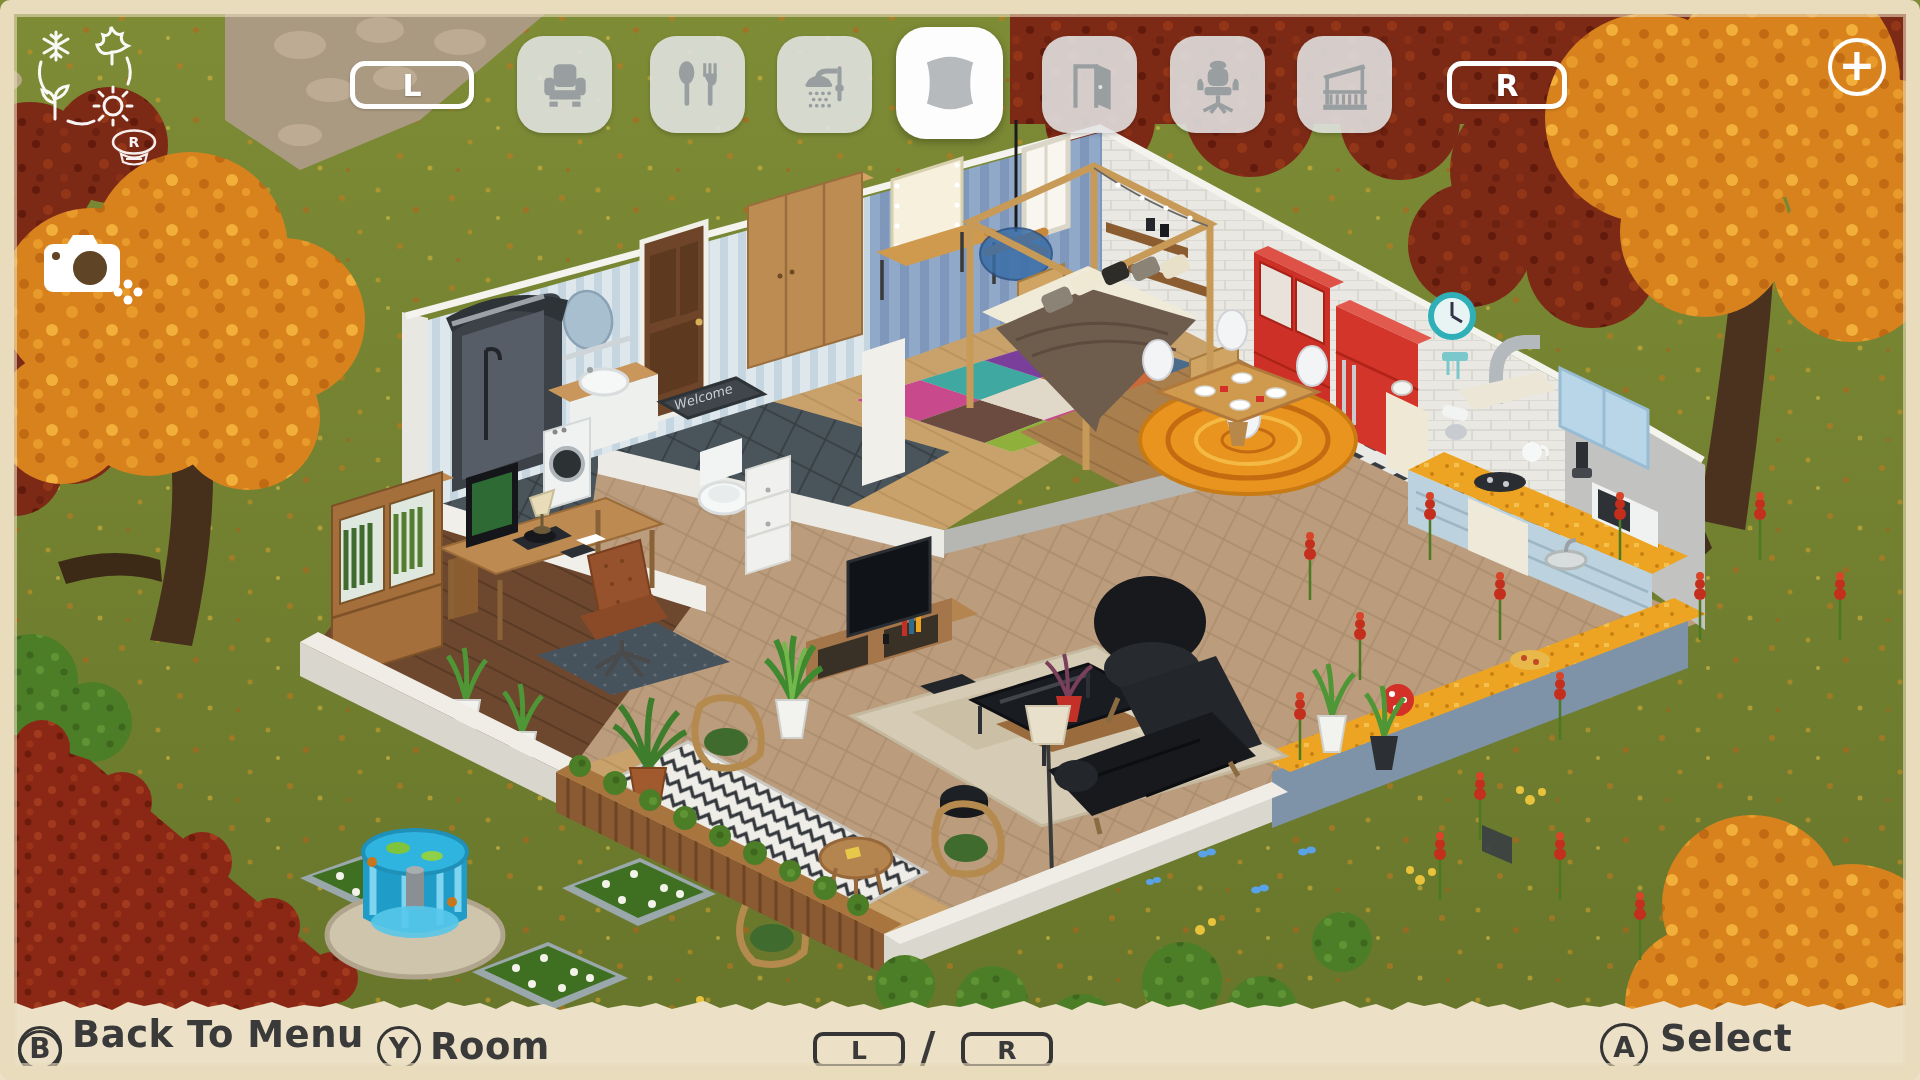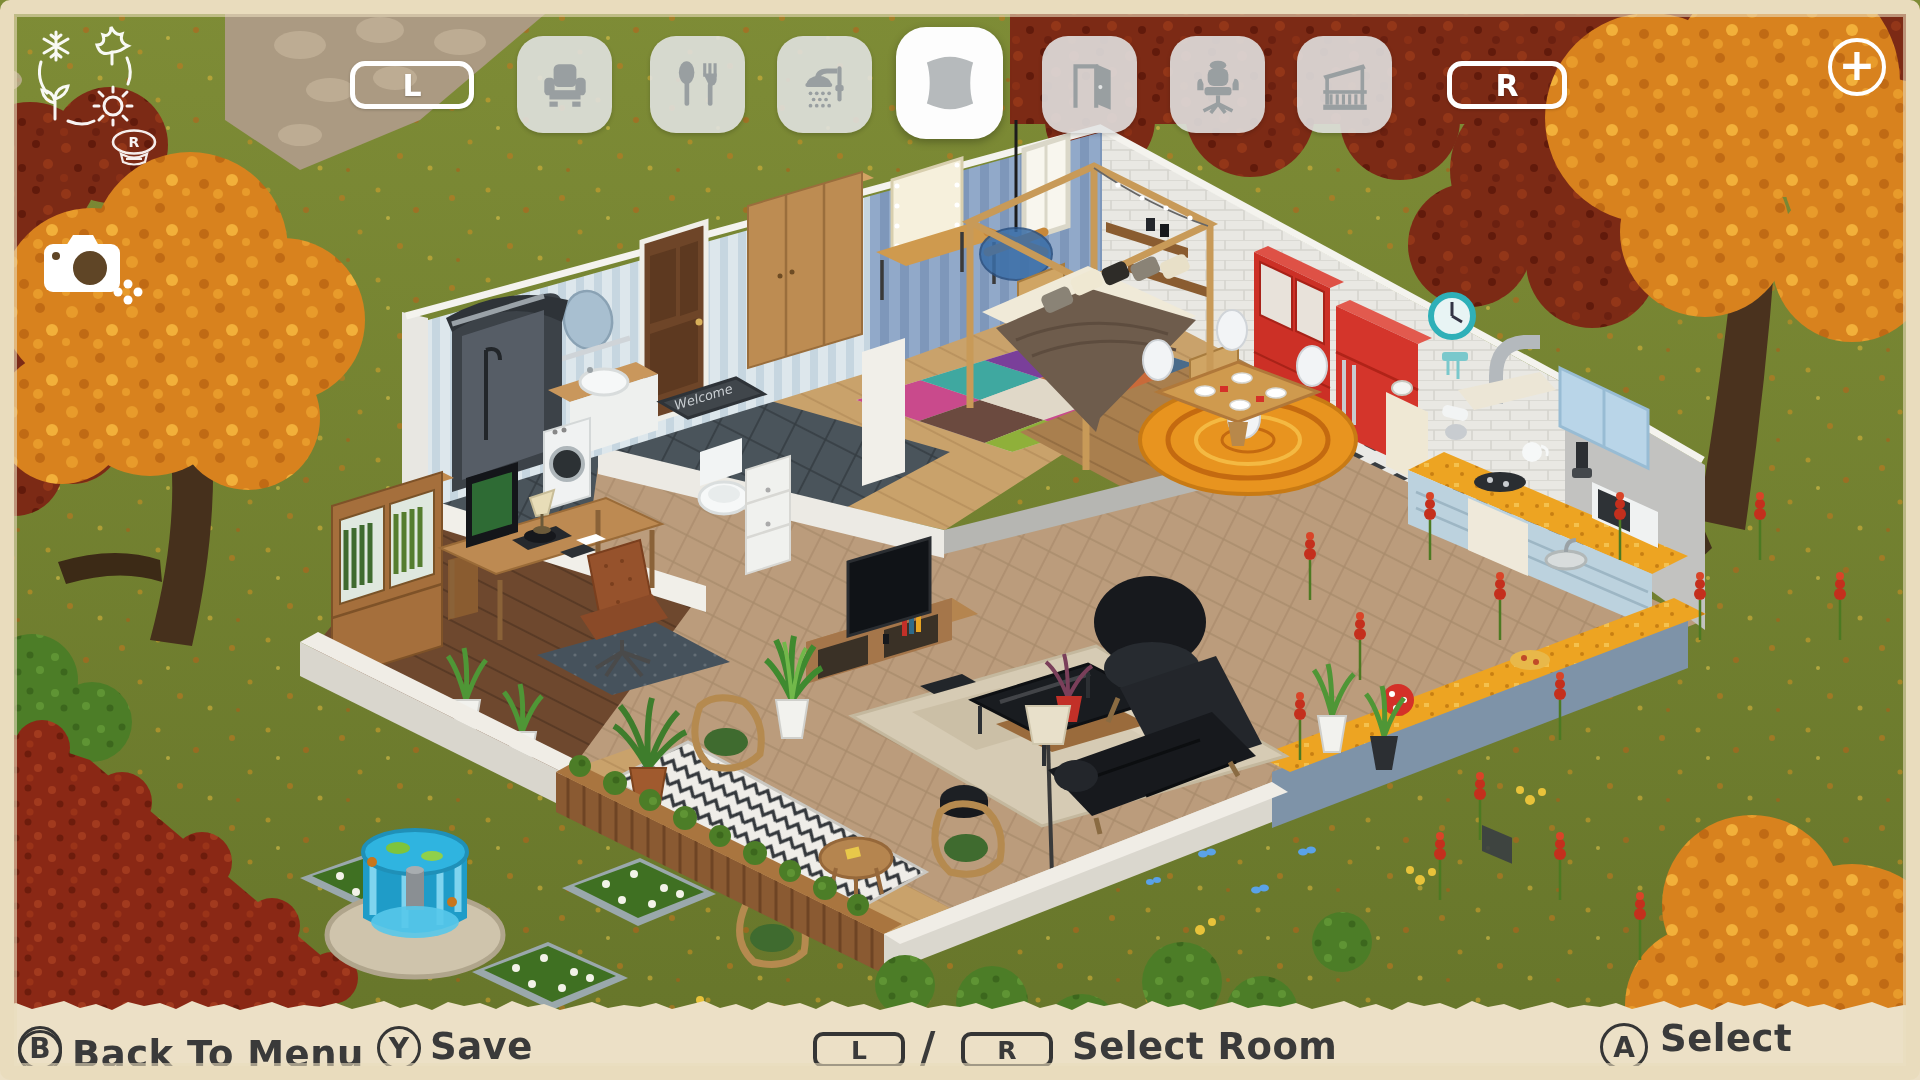--- a/index.html
+++ b/index.html
@@ -937,41 +937,38 @@
 <svg class="bbar-edge" viewBox="0 0 1920 22" preserveAspectRatio="none">
   <path id="rough-edge" fill="#ece0c6" d="M0,22 L0,9 L0,9 L16,5 L32,11 L48,7 L64,3 L80,10 L96,6 L112,12 L128,4 L144,8 L160,5 L176,11 L192,3 L208,9 L224,6 L240,12 L256,8 L272,4 L288,10 L304,7 L320,9 L336,5 L352,11 L368,7 L384,3 L400,10 L416,6 L432,12 L448,4 L464,8 L480,5 L496,11 L512,3 L528,9 L544,6 L560,12 L576,8 L592,4 L608,10 L624,7 L640,9 L656,5 L672,11 L688,7 L704,3 L720,10 L736,6 L752,12 L768,4 L784,8 L800,5 L816,11 L832,3 L848,9 L864,6 L880,12 L896,8 L912,4 L928,10 L944,7 L960,9 L976,5 L992,11 L1008,7 L1024,3 L1040,10 L1056,6 L1072,12 L1088,4 L1104,8 L1120,5 L1136,11 L1152,3 L1168,9 L1184,6 L1200,12 L1216,8 L1232,4 L1248,10 L1264,7 L1280,9 L1296,5 L1312,11 L1328,7 L1344,3 L1360,10 L1376,6 L1392,12 L1408,4 L1424,8 L1440,5 L1456,11 L1472,3 L1488,9 L1504,6 L1520,12 L1536,8 L1552,4 L1568,10 L1584,7 L1600,9 L1616,5 L1632,11 L1648,7 L1664,3 L1680,10 L1696,6 L1712,12 L1728,4 L1744,8 L1760,5 L1776,11 L1792,3 L1808,9 L1824,6 L1840,12 L1856,8 L1872,4 L1888,10 L1904,7 L1920,9 L1920,22 Z"></path>
 </svg>
 <div class="bbar">
   <div class="bitem circ" style="left:18px;top:1030px;position:fixed"></div>
 </div>
 
 <div class="bitem circ" style="left:18px;bottom:10px">
   <span>B</span>
 </div>
-<div class="bitem blabel" style="left:72px;bottom:4px">
+<div class="bitem blabel" style="left:72px;bottom:24px">
   <span>Back To Menu</span>
 </div>
 <div class="bitem circ" style="left:377px;bottom:10px">
   <span>Y</span>
 </div>
 <div class="bitem blabel" style="left:430px;bottom:12px">
-  <span>Save</span>
+  <span>Room</span>
 </div>
 <div class="bitem smallsh" style="left:813px;bottom:12px">
   <span>L</span>
 </div>
 <div class="bitem slash" style="left:920px;bottom:8px">
   <span>/</span>
 </div>
 <div class="bitem smallsh" style="left:961px;bottom:12px">
   <span>R</span>
 </div>
-<div class="bitem blabel" style="left:1072px;bottom:12px">
-  <span>Select Room</span>
-</div>
 <div class="bitem circ" style="left:1600px;bottom:9px;width:48px;height:48px">
   <span>A</span>
 </div>
 <div class="bitem blabel" style="left:1660px;bottom:20px">
   <span>Select</span>
 </div>
 
 <div class="frame"></div>
 </div>
 

